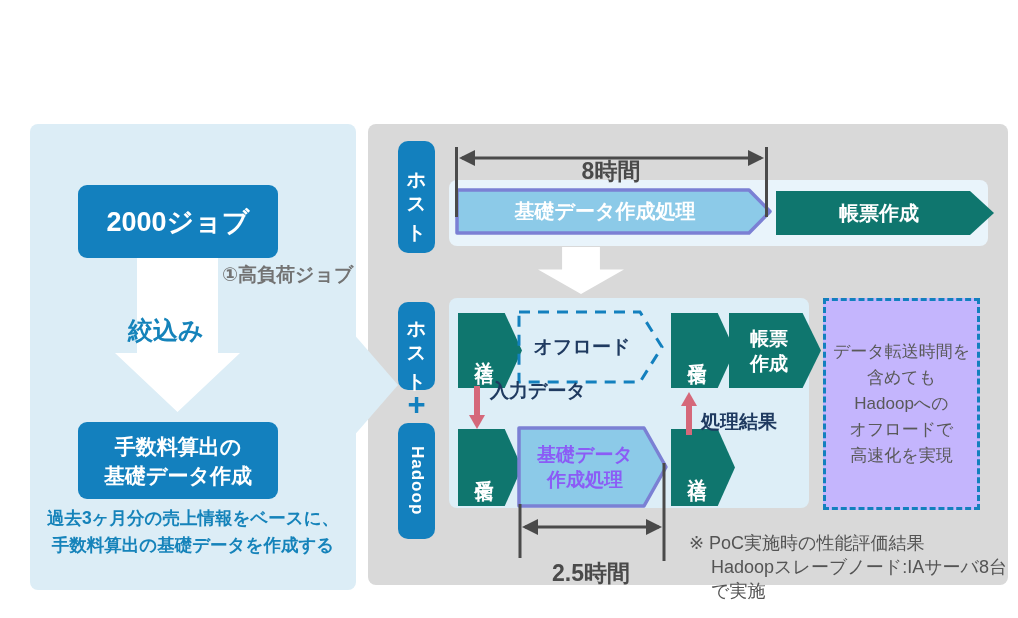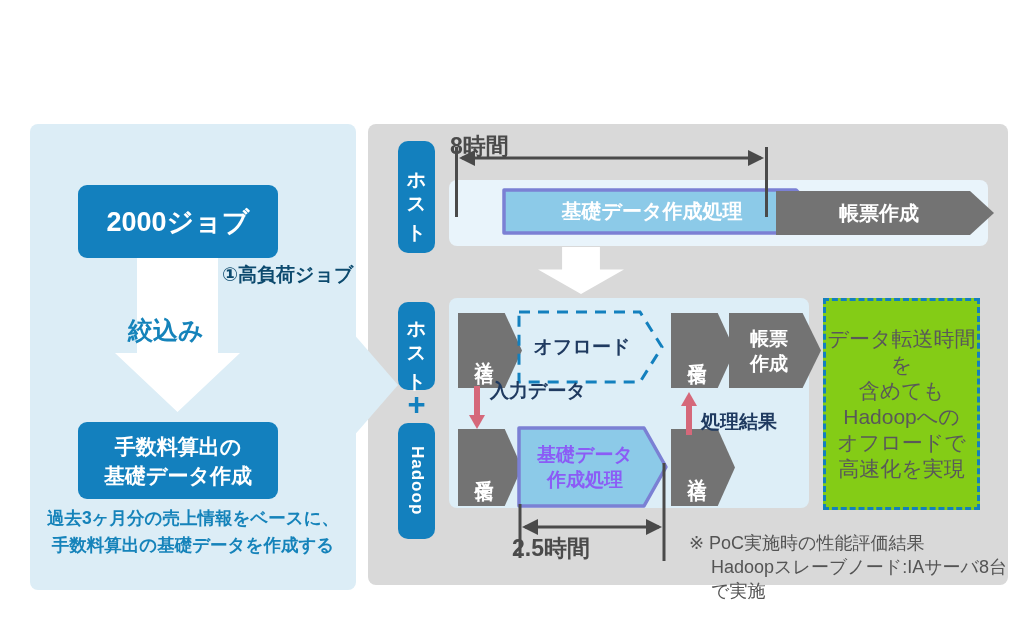--- a/index.html
+++ b/index.html
@@ -18,86 +18,86 @@
   .panel-right{left:368px;top:124px;width:640px;height:461px;background:#d9d9d9;border-radius:8px;}
 
   
   .blue-box{background:#1380be;border-radius:9px;color:#fff;font-weight:bold;
             display:flex;align-items:center;justify-content:center;text-align:center;z-index:2;}
   .jobs-box{left:78px;top:185px;width:200px;height:73px;font-size:27px;}
   .result-box{left:78px;top:422px;width:200px;height:77px;font-size:21px;line-height:29px;white-space:pre-line;}
   .white-arrow-big{left:115px;top:258px;width:125px;height:154px;background:#fff;z-index:1;
       clip-path:polygon(17.6% 0,82.4% 0,82.4% 61.7%,100% 61.7%,50% 100%,0 61.7%,17.6% 61.7%);}
   .filter-label{left:128px;top:314px;color:#1583ba;font-size:25px;font-weight:bold;z-index:3;}
-  .criteria{left:222px;top:260px;color:#0c4a6e;font-size:19px;font-weight:bold;line-height:30px;z-index:3;}
+  .criteria{left:222px;top:260px;color:#737373;font-size:19px;font-weight:bold;line-height:30px;z-index:3;}
   .criteria div{margin:0;}
   .desc{left:30px;top:505px;width:326px;text-align:center;color:#1583ba;font-size:17.5px;
         font-weight:bold;line-height:27px;white-space:pre-line;}
 
   
   .v-label{background:#1380be;border-radius:10px;color:#fff;font-weight:bold;
            display:flex;align-items:center;justify-content:center;z-index:2;}
   .v-text{writing-mode:vertical-rl;letter-spacing:4px;font-size:19px;}
   .v-text-latin{writing-mode:vertical-rl;letter-spacing:1px;font-size:17px;}
   .host-top{left:398px;top:141px;width:37px;height:112px;}
   .host-mid{left:398px;top:302px;width:37px;height:88px;}
   .plus{left:398px;top:388px;width:37px;text-align:center;color:#1380be;font-size:31px;
         font-weight:bold;line-height:33px;z-index:2;}
   .hadoop{left:398px;top:423px;width:37px;height:116px;}
 
   
   .band-top{left:449px;top:180px;width:539px;height:66px;background:#e9f4fb;border-radius:8px;}
   .band-bottom{left:449px;top:298px;width:360px;height:210px;background:#ddeef7;border-radius:8px;}
 
   
-  .chev{background:#737373;color:#fff;font-weight:bold;display:flex;align-items:center;
+  .chev{background:#0f766e;color:#fff;font-weight:bold;display:flex;align-items:center;
         justify-content:center;text-align:center;z-index:2;}
   .chev-small{clip-path:polygon(0 0,73% 0,100% 50%,73% 100%,0 100%);}
   .chev-report-sm{clip-path:polygon(0 0,80% 0,100% 50%,80% 100%,0 100%);}
   .chev-report-lg{clip-path:polygon(0 0,89% 0,100% 50%,89% 100%,0 100%);}
   .chev-pad{padding-right:12px;}
   .report-top{left:776px;top:191px;width:206px;height:44px;font-size:20px;}
   .send-top{left:458px;top:313px;width:52px;height:75px;}
   .receive-top{left:671px;top:313px;width:52px;height:75px;}
   .report-sm{left:729px;top:313px;width:80px;height:75px;font-size:19px;line-height:25px;white-space:pre-line;}
   .receive-bottom{left:458px;top:429px;width:52px;height:77px;}
   .send-bottom{left:671px;top:429px;width:52px;height:77px;}
 
   
   .svg-shape{z-index:2;}
   .shape-text{position:absolute;inset:0;display:flex;align-items:center;justify-content:center;
               text-align:center;font-weight:bold;}
-  .process-top{left:455px;top:188px;width:318px;height:47px;margin-left:47px;}
+  .process-top{left:455px;top:188px;width:318px;height:47px;}
   .process-top .shape-text{color:#fff;font-size:20px;padding-right:18px;}
   .offload-box{left:517px;top:310px;width:148px;height:74px;}
   .offload-box .shape-text{color:#1f3a60;font-size:19px;padding-right:18px;}
   .process-bottom{left:517px;top:426px;width:152px;height:82px;}
   .process-bottom .shape-text{color:#8b5cf6;font-size:19px;line-height:25px;white-space:pre-line;padding-right:16px;}
 
   
   .white-arrow-sm{left:538px;top:247px;width:86px;height:47px;background:#fff;z-index:3;
       clip-path:polygon(28% 0,72% 0,72% 48%,100% 48%,50% 100%,0 48%,28% 48%);}
 
   
   .measure{z-index:3;}
-  .m-label{color:#4a4a4a;font-weight:bold;font-size:23px;text-align:left;z-index:3;}
+  .m-label{color:#4a4a4a;font-weight:bold;font-size:23px;text-align:center;z-index:3;margin-top:25px;}
   .label8{left:450px;top:131px;width:322px;}
   .label25{left:512px;top:533px;width:158px;}
 
   
   .red-arrow{z-index:3;}
   .red-part{position:absolute;background:#d5687a;}
   .flow-label{color:#1f3a60;font-size:19px;font-weight:bold;z-index:3;}
   .input-label{left:490px;top:378px;}
   .result-label{left:701px;top:409px;}
 
   
-  .info-box{left:823px;top:298px;width:157px;height:212px;background:#84cc16;border:3px dashed #1380be;
+  .info-box{left:823px;top:298px;width:157px;height:212px;background:#c4b5fd;border:3px dashed #1380be;
             box-sizing:border-box;display:flex;align-items:center;justify-content:center;text-align:center;
-            color:#595959;font-size:21px;line-height:26px;white-space:pre-line;font-weight:500;z-index:2;}
+            color:#595959;font-size:17px;line-height:26px;white-space:pre-line;font-weight:500;z-index:2;}
   .note{color:#545454;font-size:18px;font-weight:500;z-index:3;margin-left:44px;}
   .note1{left:645px;top:531px;}
   .note2{left:667px;top:555px;}
 </style>
 </head>
 <body>
 
 <div class="stage">
 
 

